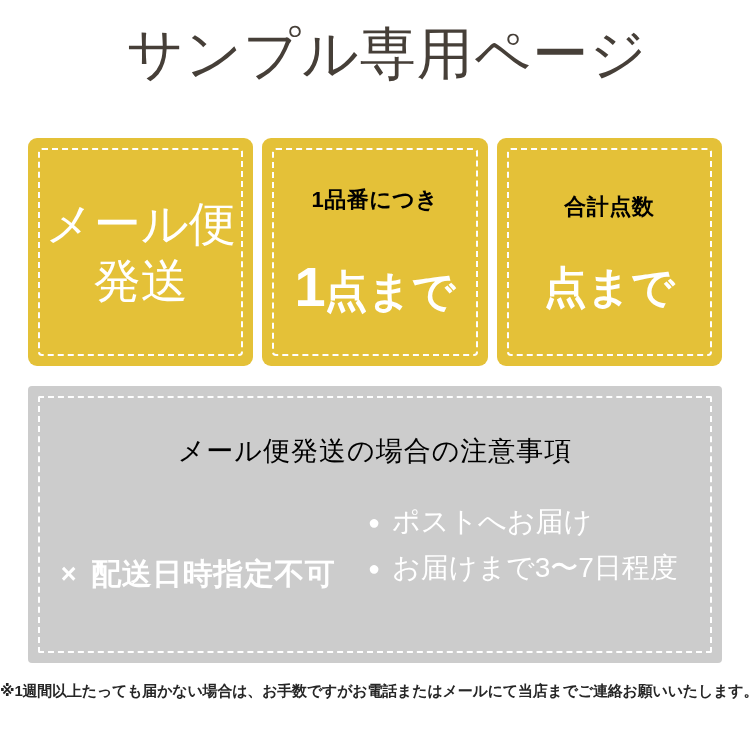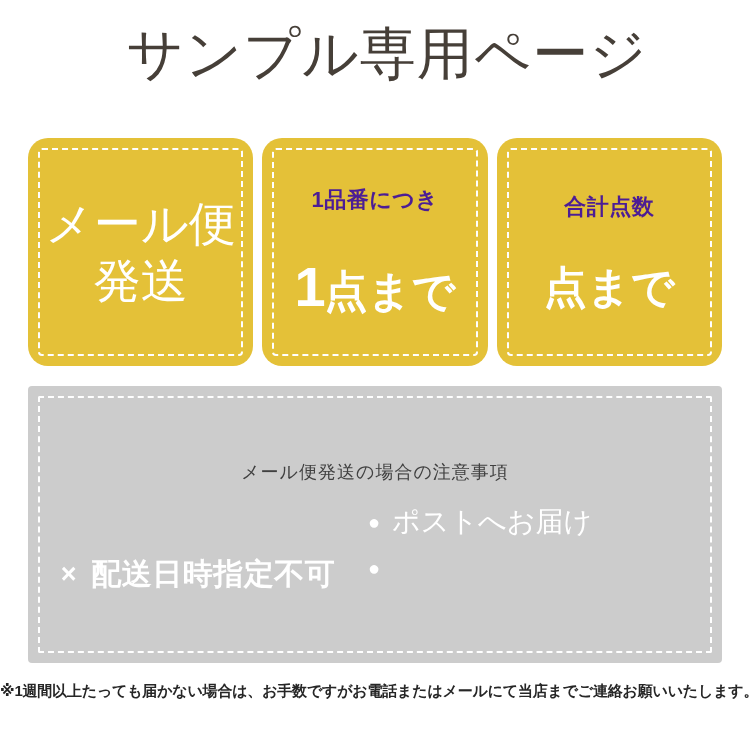--- a/index.html
+++ b/index.html
@@ -41,21 +41,21 @@
     left: 28px;
     top: 138px;
     width: 694px;
     height: 228px;
     display: flex;
     gap: 9px;
   }
   .card {
     position: relative;
     background: #e4c138;
-    border-radius: 20px;
+    border-radius: 9px;
     flex: 1 1 0;
     display: flex;
     flex-direction: column;
     align-items: center;
     justify-content: center;
     overflow: hidden;
   }
   .card .dash {
     position: absolute;
     left: 10px;
@@ -76,21 +76,21 @@
     font-weight: 400;
     line-height: 1.22;
     letter-spacing: 0px;
     text-align: center;
   }
 
   
   .card-qty .caption {
     position: relative;
     z-index: 2;
-    color: #4c1d95;
+    color: #000000;
     font-size: 22px;
     font-weight: 700;
     line-height: 1;
     text-align: center;
     margin-bottom: 48px;
     letter-spacing: 0.5px;
   }
   .card-qty .value {
     position: relative;
     z-index: 2;
@@ -133,26 +133,25 @@
     border: 2px dashed #ffffff;
     border-radius: 2px;
     pointer-events: none;
   }
   .notice-heading {
     position: absolute;
     left: 0;
     top: 47px;
     width: 694px;
     text-align: center;
-    color: #404040;
-    font-size: 18px;
+    color: #000000;
+    font-size: 27px;
     font-weight: 400;
     letter-spacing: 1px;
     z-index: 2;
-    margin-top: 27px;
   }
 
   .notice-body {
     position: absolute;
     left: 0;
     top: 118px;
     width: 694px;
     height: 140px;
     display: flex;
     align-items: flex-start;
@@ -273,21 +272,21 @@
         <div class="bullet-row">
           <span class="dot">●</span>
           <span class="btxt">
             <span>ポストへお届け</span>
           </span>
         </div>
 
         <div class="bullet-row">
           <span class="dot">●</span>
           <span class="btxt">
-            <br>
+            <span>お届けまで3〜7日程度</span><br>
           </span>
         </div>
 
       </div>
     </div>
   </div>
 
   <div class="footnote">※1週間以上たっても届かない場合は、お手数ですがお電話またはメールにて当店までご連絡お願いいたします。</div>
 
 </div>

